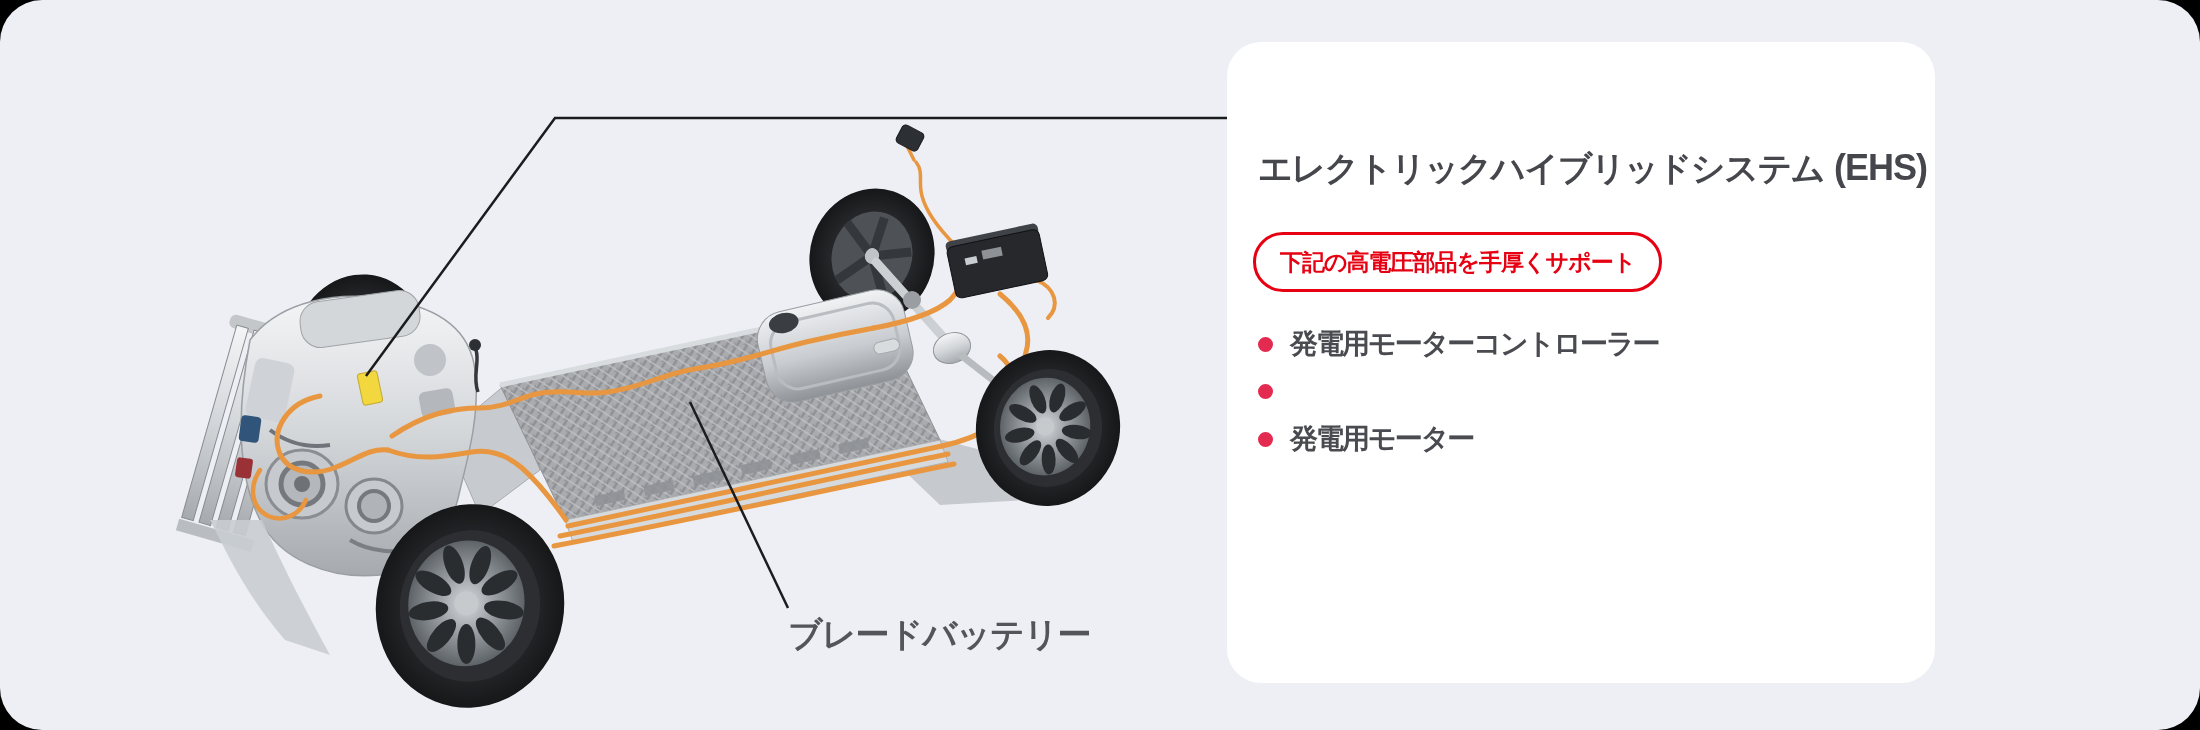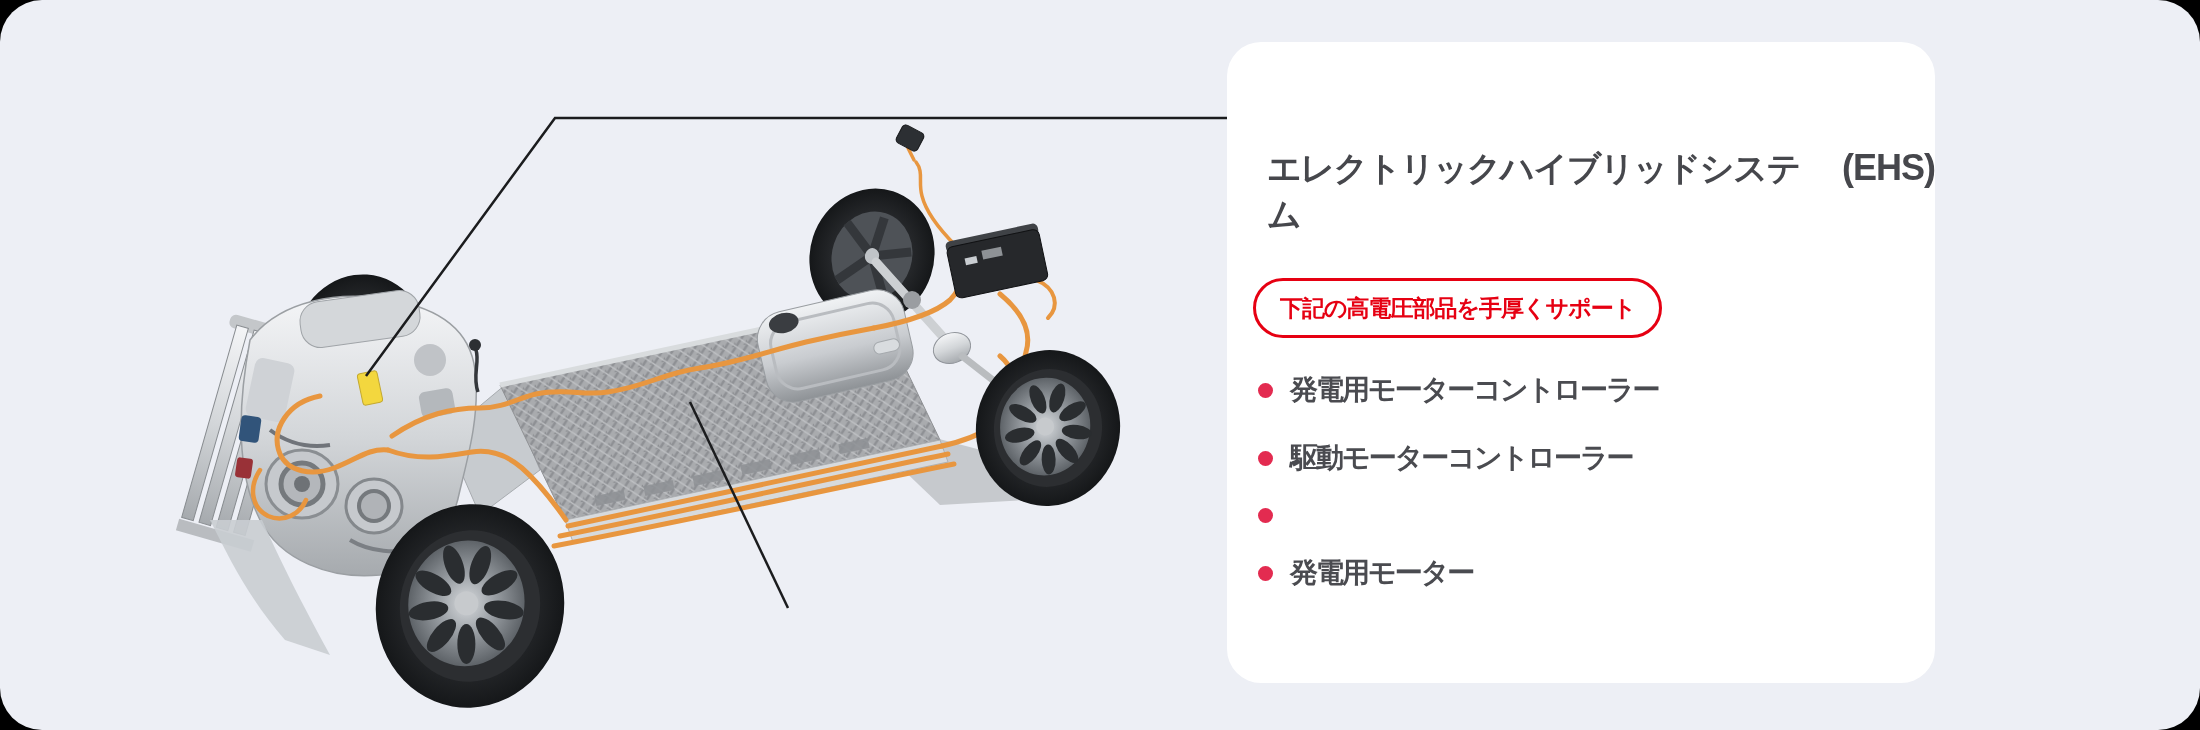--- a/index.html
+++ b/index.html
@@ -7,28 +7,28 @@
     font-family:"Liberation Sans","DejaVu Sans",sans-serif;}
   .stage{position:absolute;left:0;top:0;width:2200px;height:730px;
     background:var(--panel-bg,#edeff5);border-radius:42px;overflow:hidden;}
   .art{position:absolute;left:0;top:0;width:2200px;height:730px;}
   .battery-label{position:absolute;left:788px;top:612px;width:420px;
     font-size:34px;font-weight:700;letter-spacing:-1px;color:var(--label-gray,#54555a);}
   .card{position:absolute;left:1227px;top:42px;width:708px;height:641px;
     background:var(--card-bg,#fff);border-radius:34px;box-sizing:border-box;}
   .card-title{margin:104px 0 0 31px;display:flex;align-items:baseline;gap:10px;
     color:var(--text-dark,#46474c);}
-  .card-title .main{font-size:34px;font-weight:700;letter-spacing:-1.5px;margin-left:9px;}
+  .card-title .main{font-size:34px;font-weight:700;letter-spacing:-1.5px;}
   .card-title .suffix{font-size:36px;font-weight:600;letter-spacing:-1px;}
   .pill{margin:40px 0 0 26px;display:inline-block;width:fit-content;
     font-size:23px;font-weight:700;letter-spacing:-1px;line-height:38px;
     color:var(--accent-red,#e60012);border:3px solid var(--accent-red,#e60012);
     border-radius:31px;padding:8px 24px;background:#fff;}
   .items{margin:34px 0 0 31px;padding:0;list-style:none;
-    display:flex;flex-direction:column;gap:32px;}
+    display:flex;flex-direction:column;gap:22px;}
   .items li{display:flex;align-items:center;font-size:28px;font-weight:600;
     letter-spacing:-2px;line-height:36px;color:var(--text-list,#4a4b50);}
   .dot{flex:0 0 auto;width:15px;height:15px;border-radius:50%;
     background:var(--bullet-red,#e32b50);margin-right:17px;}
 </style>
 </head>
 <body>
 
 <div class="stage">
 
@@ -204,38 +204,35 @@
       </g>
       <circle cx="1045" cy="427" r="9" fill="#c7cacd"></circle>
     </g>
 
     <g stroke="#1b1c1e" stroke-width="2.5" fill="none">
       <path d="M1232,118 L555,118 L366,376"></path>
       <path d="M690,402 L788,608"></path>
     </g>
   </svg>
 
+  <div class="battery-label">ブレードバッテリー</div>
 
   <div class="card">
     <h2 class="card-title">
       <span class="main">エレクトリックハイブリッドシステム</span>
       <span class="suffix">(EHS)</span>
     </h2>
     <div class="pill">下記の高電圧部品を手厚くサポート</div>
     <ul class="items">
       <li>
           <span class="dot"></span>
           <span>発電用モーターコントローラー</span>
         </li>
       <li>
           <span class="dot"></span>
-          <span>駆動モーターコントローラー</span>
-        </li>
-      <li>
-          <span class="dot"></span>
         </li>
       <li>
           <span class="dot"></span>
           <span>発電用モーター</span>
         </li>
     </ul>
   </div>
 </div>
 
 </body></html>

